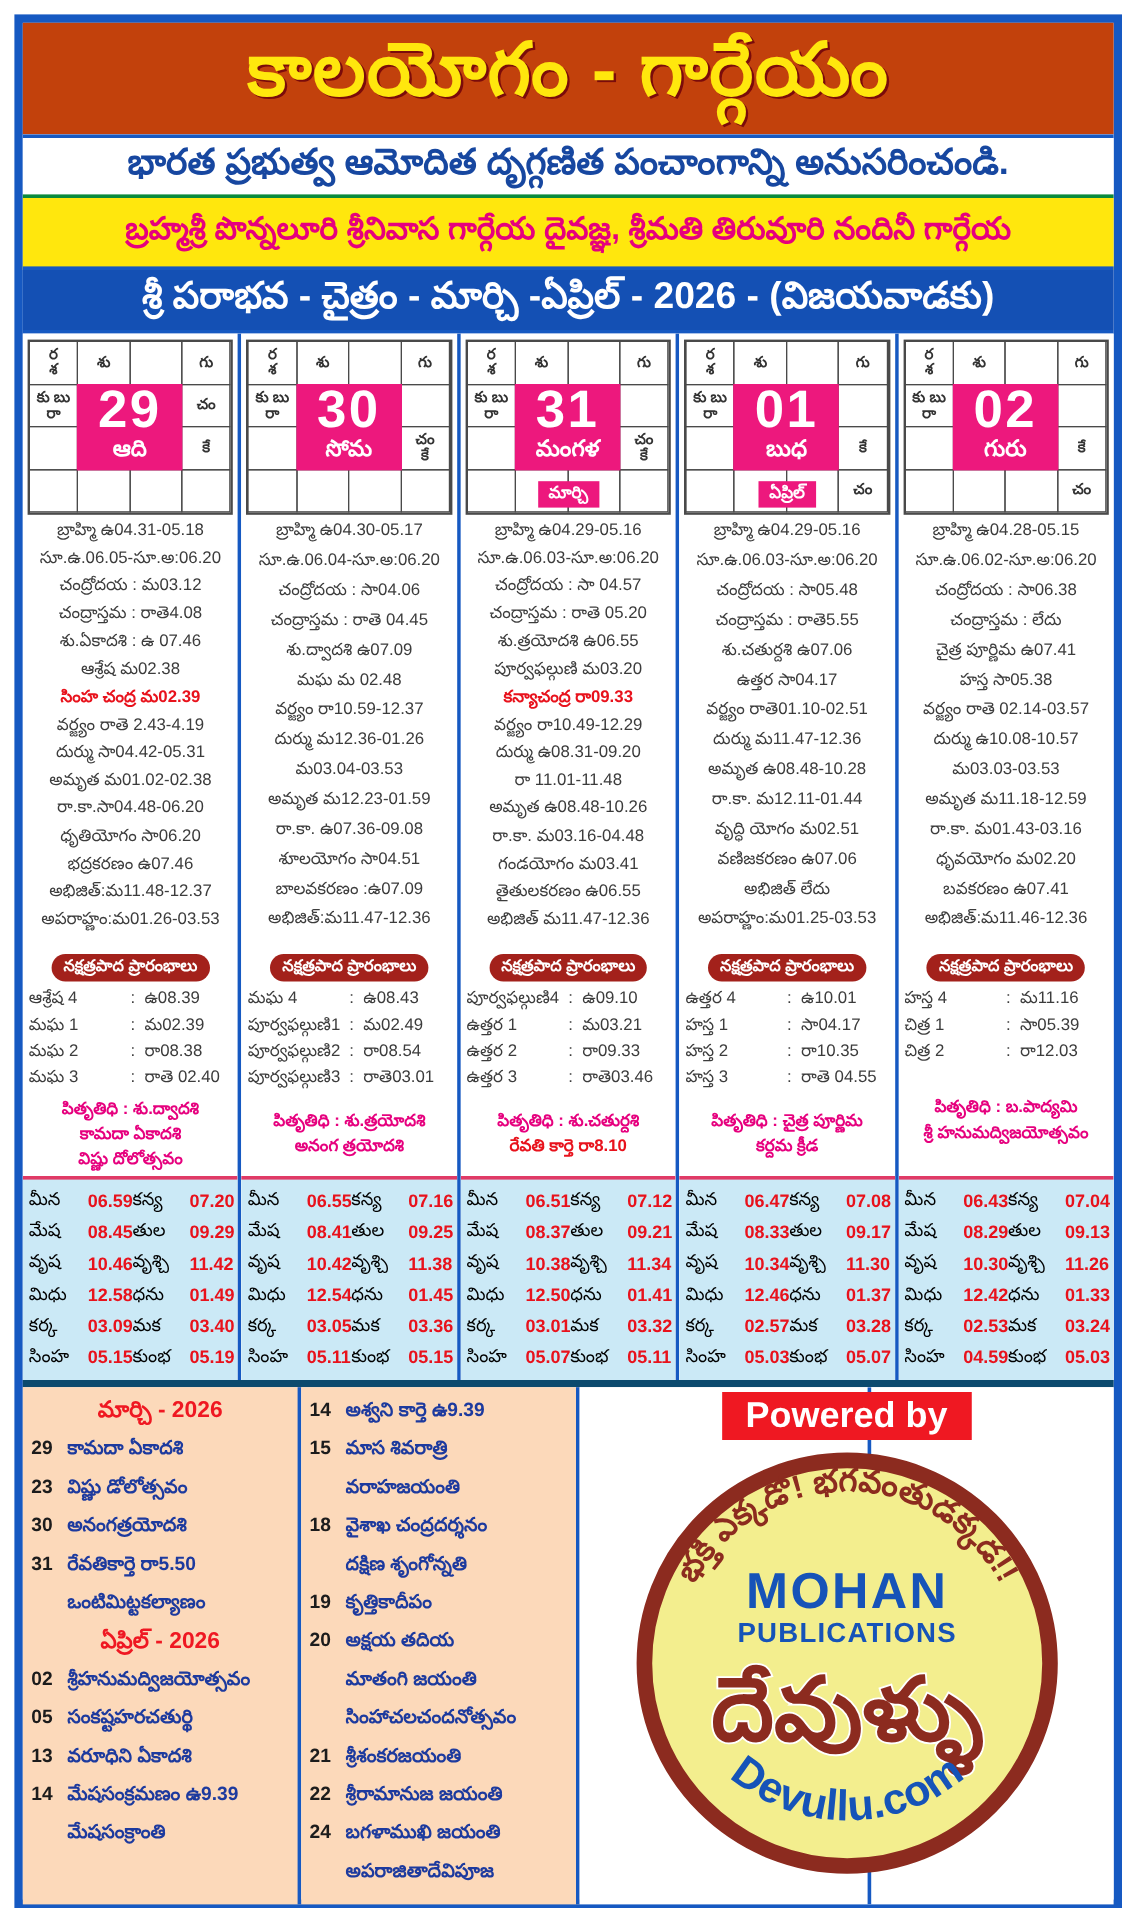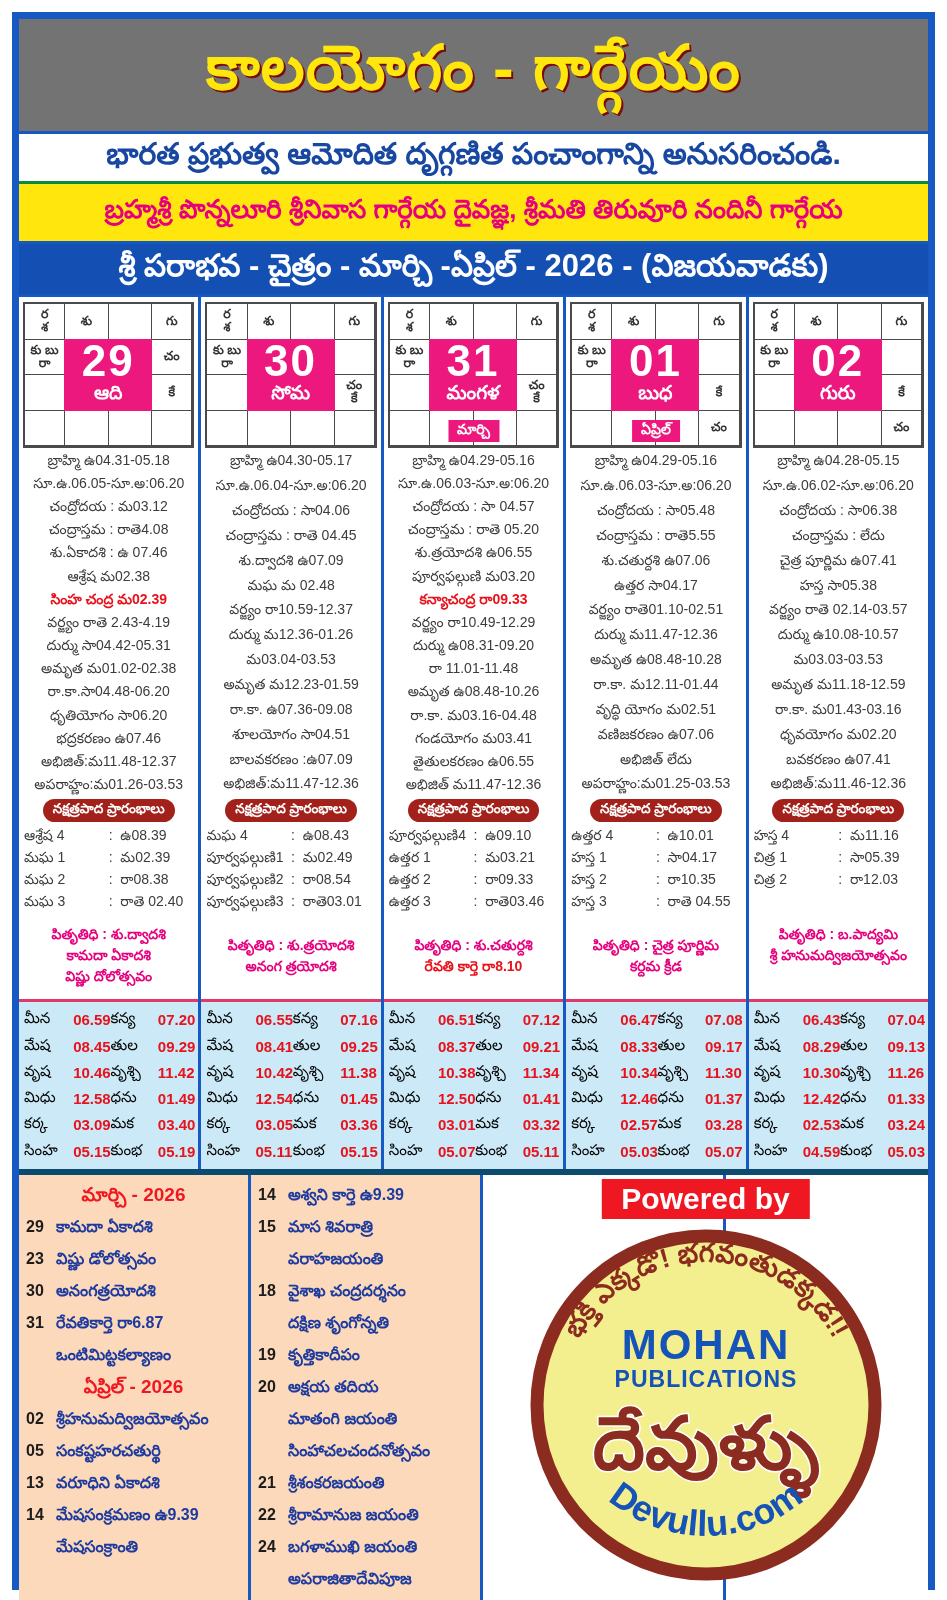--- a/index.html
+++ b/index.html
@@ -1,20 +1,20 @@
 <!DOCTYPE html>
 <html><head>
 <meta charset="utf-8">
 <style>
   html,body{margin:0;padding:0;background:#fff;}
   body{width:947px;height:1600px;position:relative;font-family:"Liberation Sans","DejaVu Sans",sans-serif;overflow:hidden;}
   .page{position:absolute;left:12px;top:12px;width:923px;height:1578px;box-sizing:border-box;border:7px solid #1659c2;background:#fff;}
   
   .band{box-sizing:border-box;display:flex;align-items:center;justify-content:center;text-align:center;overflow:hidden;}
-  .band-red{height:112px;background:#737373;}
+  .band-red{height:93px;background:#c2410c;}
   .band-red .title{color:#ffe70d;font-size:62px;font-weight:bold;letter-spacing:1px;text-shadow:2px 2px 0 #7a0b0b;}
   .band-white{height:53px;background:#fff;border-top:3px solid #1659c2;border-bottom:3px solid #0a8a3c;}
   .band-white .subtitle{color:#1747a0;font-size:30px;font-weight:bold;}
   .band-yellow{height:60px;background:#ffe70d;border-bottom:3px solid #1659c2;}
   .band-yellow .authors{color:#e6007e;font-size:26px;font-weight:bold;}
   .band-blue{height:50px;background:#1450b4;}
   .band-blue .period{color:#fff;font-size:31px;font-weight:bold;}
   
   .days{position:relative;height:872px;display:flex;border-top:3px solid #1659c2;}
   .day-col{flex:1;box-sizing:border-box;border-right:3px solid #1659c2;display:flex;flex-direction:column;overflow:hidden;background:#fff;}
@@ -24,21 +24,21 @@
   .rcell{border:1px solid #4a4a4a;margin:-1px 0 0 -1px;display:flex;align-items:center;justify-content:center;text-align:center;font-size:12.5px;line-height:1.05;color:#333;font-weight:bold;white-space:pre-line;overflow:hidden;}
   .daybox{grid-area:2/2/4/4;background:#ed187d;z-index:2;display:flex;flex-direction:column;align-items:center;justify-content:center;color:#fff;margin:-1px 0 0 -1px;}
   .dnum{font-size:44px;font-weight:bold;line-height:0.9;letter-spacing:2px;}
   .dname{font-size:19px;font-weight:bold;margin-top:1px;}
   .month-chip{position:absolute;bottom:4px;left:50%;transform:translateX(-50%);background:#ed187d;color:#fff;font-size:14px;font-weight:bold;padding:1px 9px;z-index:3;white-space:nowrap;}
   
   .plines{height:348px;display:flex;flex-direction:column;justify-content:space-around;padding:0 1px;flex:0 0 auto;}
   .pline{font-size:14px;color:#3c3c3c;text-align:center;white-space:nowrap;overflow:hidden;font-weight:500;}
   .pline.red{color:#e8121c;font-weight:bold;}
   
-  .nak-head{display:flex;justify-content:center;margin:1px 0 2px 0;flex:0 0 auto;}
+  .nak-head{display:flex;justify-content:center;margin:16px 0 2px 0;flex:0 0 auto;}
   .nak-pill{background:#a3211b;color:#fff;font-size:13.5px;font-weight:bold;padding:2px 10px;border-radius:12px;white-space:nowrap;}
   .nak-row{display:flex;font-size:14px;color:#3c3c3c;line-height:22px;padding:0 5px;font-weight:500;}
   .nak-name{width:50%;white-space:nowrap;overflow:hidden;}
   .nak-val{white-space:nowrap;}
   .pitru{flex:1;display:flex;flex-direction:column;justify-content:center;padding:2px 0;}
   .pitru-line{text-align:center;font-size:14px;font-weight:bold;color:#e6007e;line-height:21px;white-space:nowrap;overflow:hidden;}
   .pitru-line.red{color:#e8121c;}
   
   .lagna{height:170px;background:#cbe9f6;border-top:3px solid #e03a66;display:flex;flex-direction:column;justify-content:space-evenly;padding:2px 5px;margin-top:auto;flex:0 0 auto;box-sizing:border-box;}
   .lagna-row{display:grid;grid-template-columns:29% 22% 28% 21%;font-size:15px;align-items:center;}
@@ -577,21 +577,21 @@
         <div class="fest-item">
               <span class="fest-num">23</span>
               <span class="fest-text">విష్ణు డోలోత్సవం</span>
             </div>
         <div class="fest-item">
               <span class="fest-num">30</span>
               <span class="fest-text">అనంగత్రయోదశి</span>
             </div>
         <div class="fest-item">
               <span class="fest-num">31</span>
-              <span class="fest-text">రేవతికార్తె రా6.87</span>
+              <span class="fest-text">రేవతికార్తె రా5.50</span>
             </div>
         <div class="fest-item">
               <span class="fest-num"></span>
               <span class="fest-text">ఒంటిమిట్టకల్యాణం</span>
             </div>
         <div class="fest-month">ఏప్రిల్ - 2026</div>
         <div class="fest-item">
               <span class="fest-num">02</span>
               <span class="fest-text">శ్రీహనుమద్విజయోత్సవం</span>
             </div>

